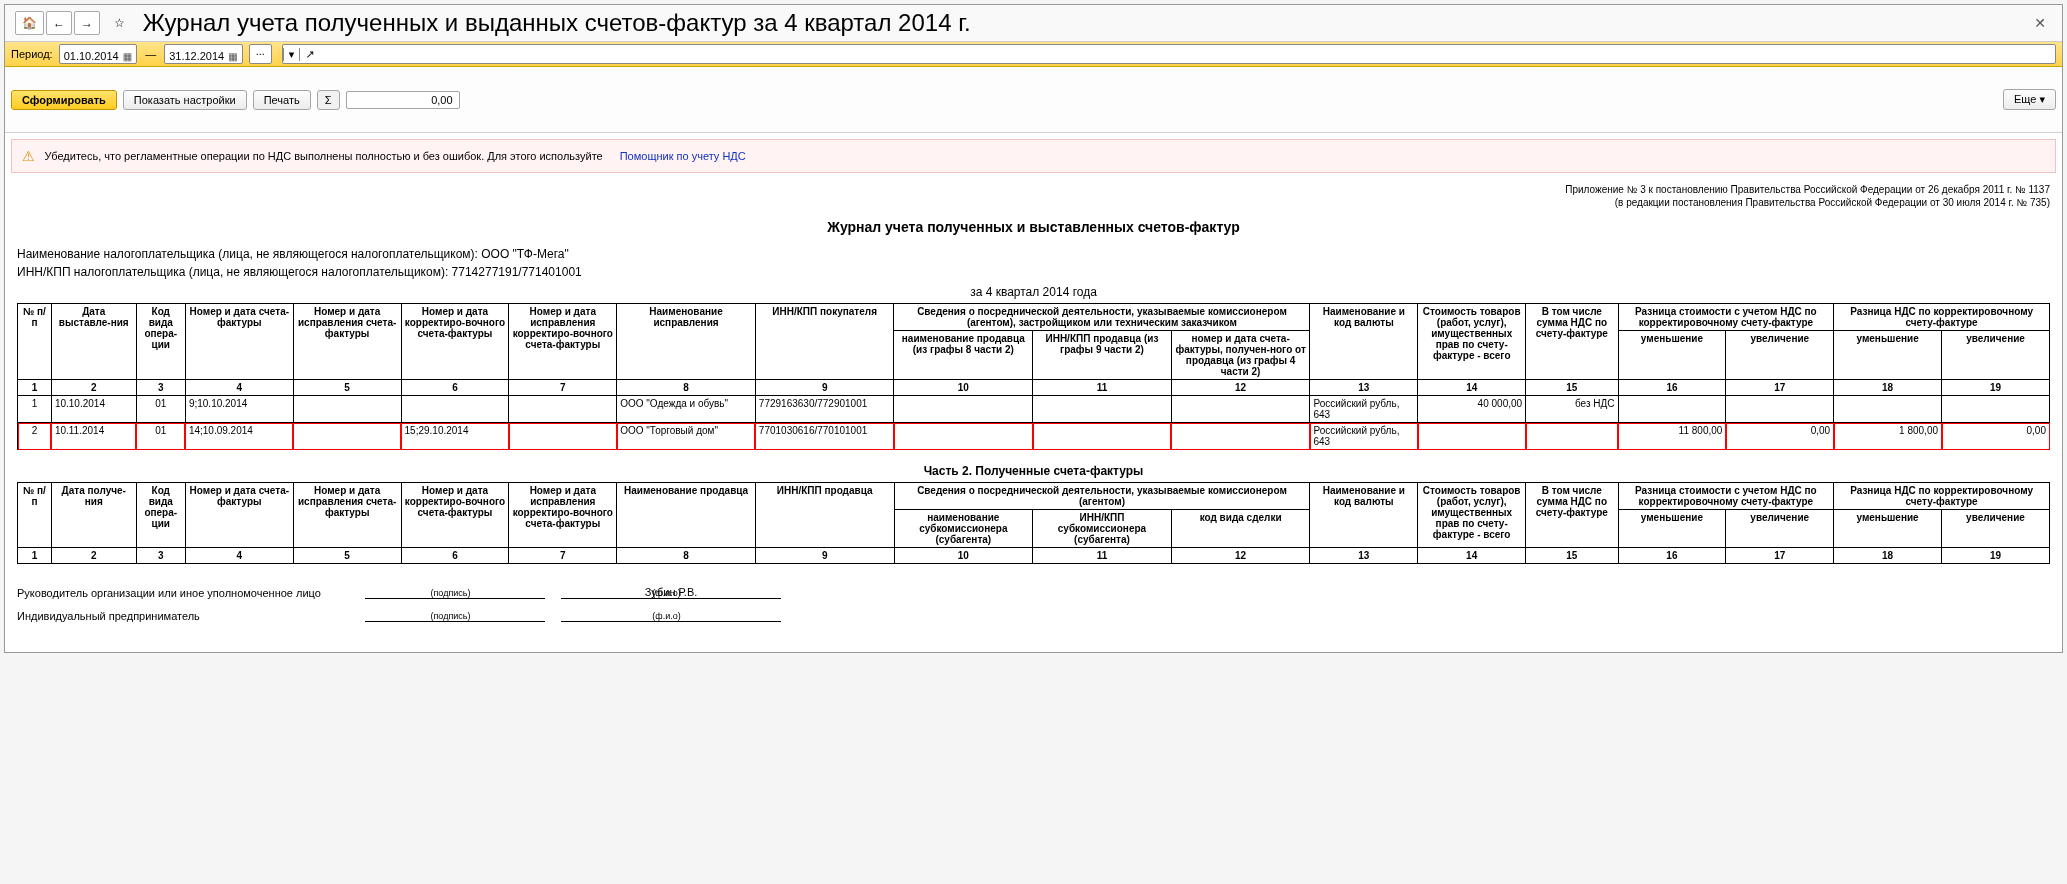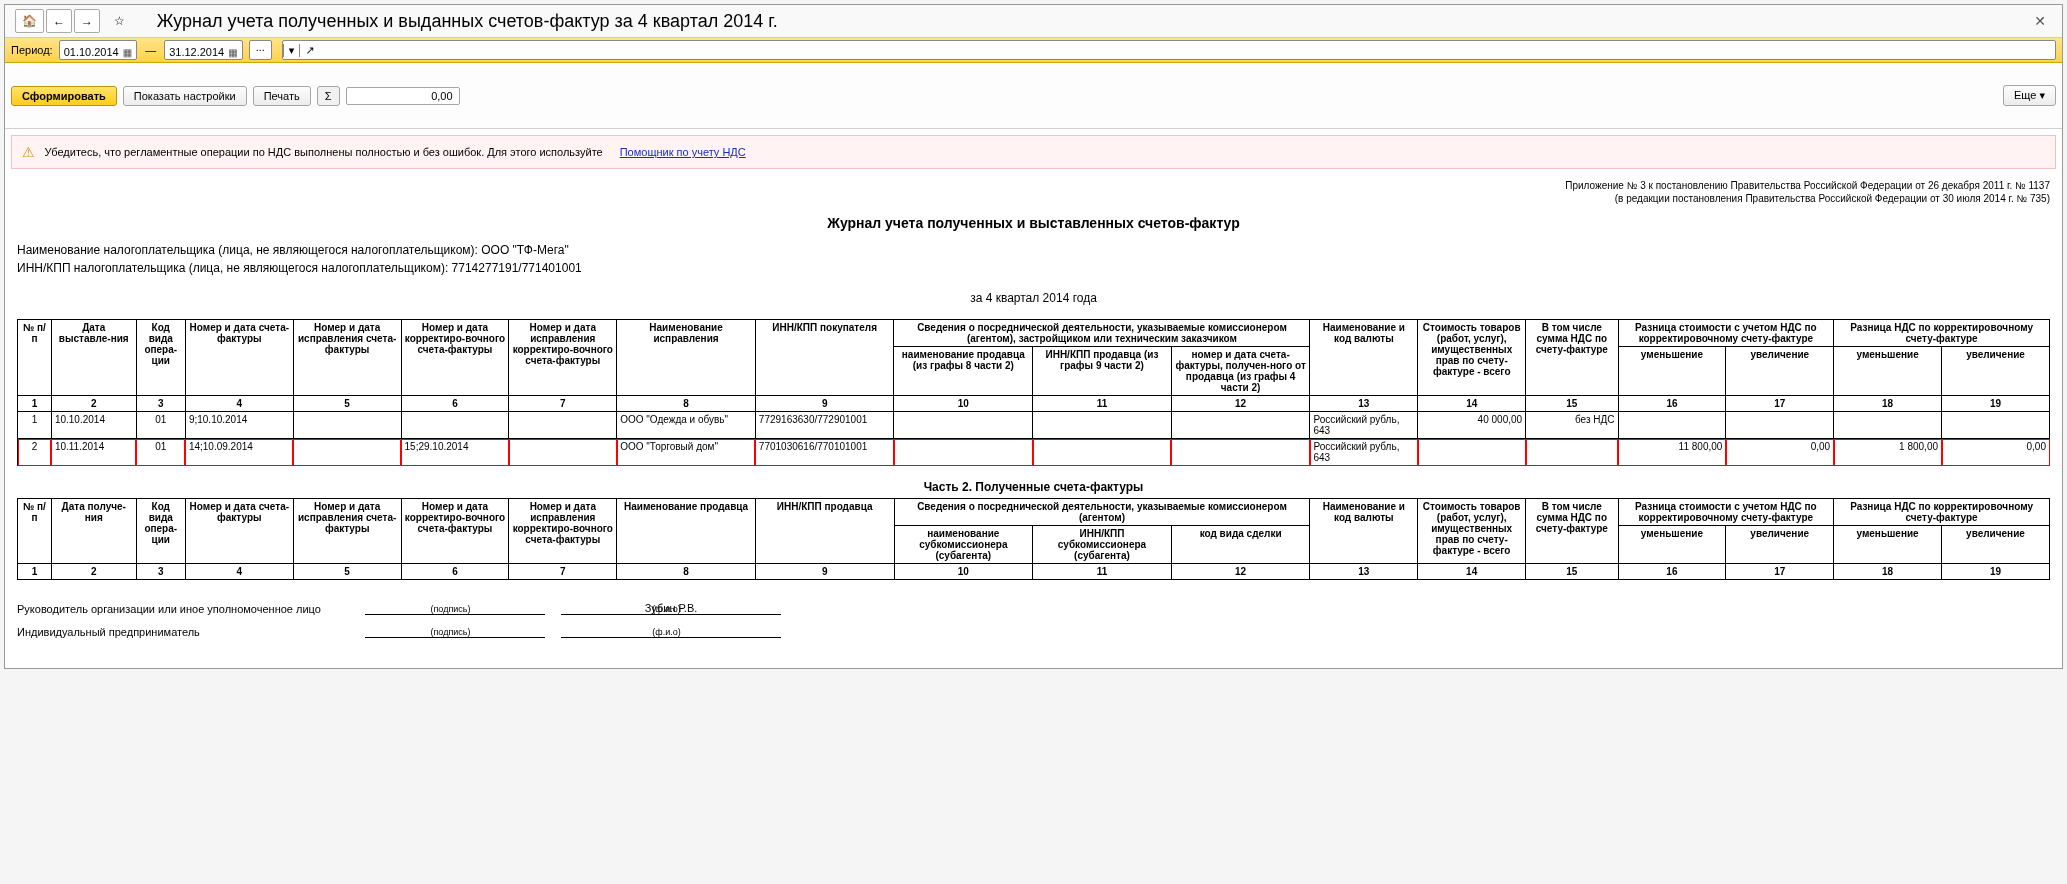--- a/index.html
+++ b/index.html
@@ -1,44 +1,44 @@
 <!DOCTYPE html>
 <html><head>
 <meta charset="utf-8">
 <style>
 html, body { margin:0; padding:0; font-family: Arial, sans-serif; font-size:11px; background:#f5f5f5; color:#000; }
 .window { border:1px solid #999; margin:4px; background:#fff; }
 .titlebar { display:flex; align-items:center; padding:4px 10px; border-bottom:1px solid #ccc; background:#f9f9f9; }
 .tb-btn { border:1px solid #aaa; background:#fff; padding:2px 6px; margin-right:2px; border-radius:2px; cursor:pointer; font-size:12px; display:inline-flex; align-items:center; height:18px; }
 .tb-group { display:inline-flex; margin-right:6px; }
-.title-text { font-size:18px; margin-left:24px; }
+.title-text { font-size:24px; margin-left:10px; }
 .close-x { margin-left:auto; font-size:14px; color:#555; cursor:pointer; padding:0 6px; }
 .period-bar { display:flex; align-items:center; padding:2px 6px; background:linear-gradient(#ffe48a,#ffd24a); border-bottom:1px solid #c9a800; }
 .period-bar label { margin-right:6px; }
 .date-box { display:inline-flex; align-items:flex-end; background:#fff; border:1px solid #888; padding:1px 4px; border-radius:2px; height:16px; }
 .date-box span.cal { margin-left:4px; font-size:10px; opacity:.7; }
 .dash { margin:0 8px; }
 .dots-btn { border:1px solid #888; background:#fff; padding:0 6px; height:18px; border-radius:2px; margin:0 6px; cursor:pointer; }
 .org-box { flex:1; display:flex; align-items:center; background:#fff; border:1px solid #888; border-radius:2px; height:18px; margin-left:4px; }
 .org-box .val { flex:1; padding:0 4px; background:#fff3b0; height:100%; display:flex; align-items:center; }
 .org-box .dd { border-left:1px solid #888; padding:0 5px; cursor:pointer; }
 .toolbar { display:flex; align-items:center; padding:22px 6px; gap:6px; border-bottom:1px solid #d0d0d0; background:#fdfdfd; }
 .btn { border:1px solid #a5a5a5; background:linear-gradient(#fdfdfd,#ececec); padding:3px 10px; border-radius:3px; cursor:pointer; }
 .btn.primary { background:linear-gradient(#ffe36b,#ffcb1f); border-color:#c29500; font-weight:bold; }
 .sigma { border:1px solid #a5a5a5; padding:3px 7px; border-radius:3px; background:#f1f1f1; }
 .num-field { border:1px solid #a5a5a5; background:#fff; padding:2px 6px; width:100px; text-align:right; border-radius:2px; }
 .more-btn { margin-left:auto; }
 .notice { display:flex; align-items:center; gap:10px; margin:6px; padding:8px 10px; background:#fff3f3; border:1px solid #f2c2c2; }
 .notice .warn { color:#e08b00; font-size:14px; }
-.notice a { color:#1030c0; text-decoration:underline; cursor:pointer;padding-left:7px; }
+.notice a { color:#1030c0; cursor:pointer;padding-left:7px; }
 .report { padding:4px 12px 20px; }
 .legal { text-align:right; font-size:10px; line-height:1.3; }
 .rep-title { text-align:center; font-size:14px; font-weight:bold; margin:10px 0; }
 .taxpayer { font-size:12px; line-height:1.5; }
-.period-line { text-align:center; font-size:12px; margin:14px 0; }
+.period-line { text-align:center; font-size:12px; margin:4px 0; }
 .part-title { text-align:center; font-weight:bold; font-size:12px; margin:14px 0 4px; }
 table.grid { border-collapse:collapse; width:100%; table-layout:fixed; }
 table.grid th, table.grid td { border:1px solid #000; font-size:10px; padding:2px 3px; vertical-align:top; word-wrap:break-word; }
 table.grid th { text-align:center; font-weight:bold; }
 table.grid td.num { text-align:right; }
 table.grid td.c, table.grid th.c { text-align:center; }
 tr.hl td { outline:1px solid red; outline-offset:-1px; }
 .sign-block { margin-top:22px; font-size:11px; }
 .sign-row { display:flex; align-items:flex-end; margin-bottom:10px; }
 .sign-label { width:340px; }

